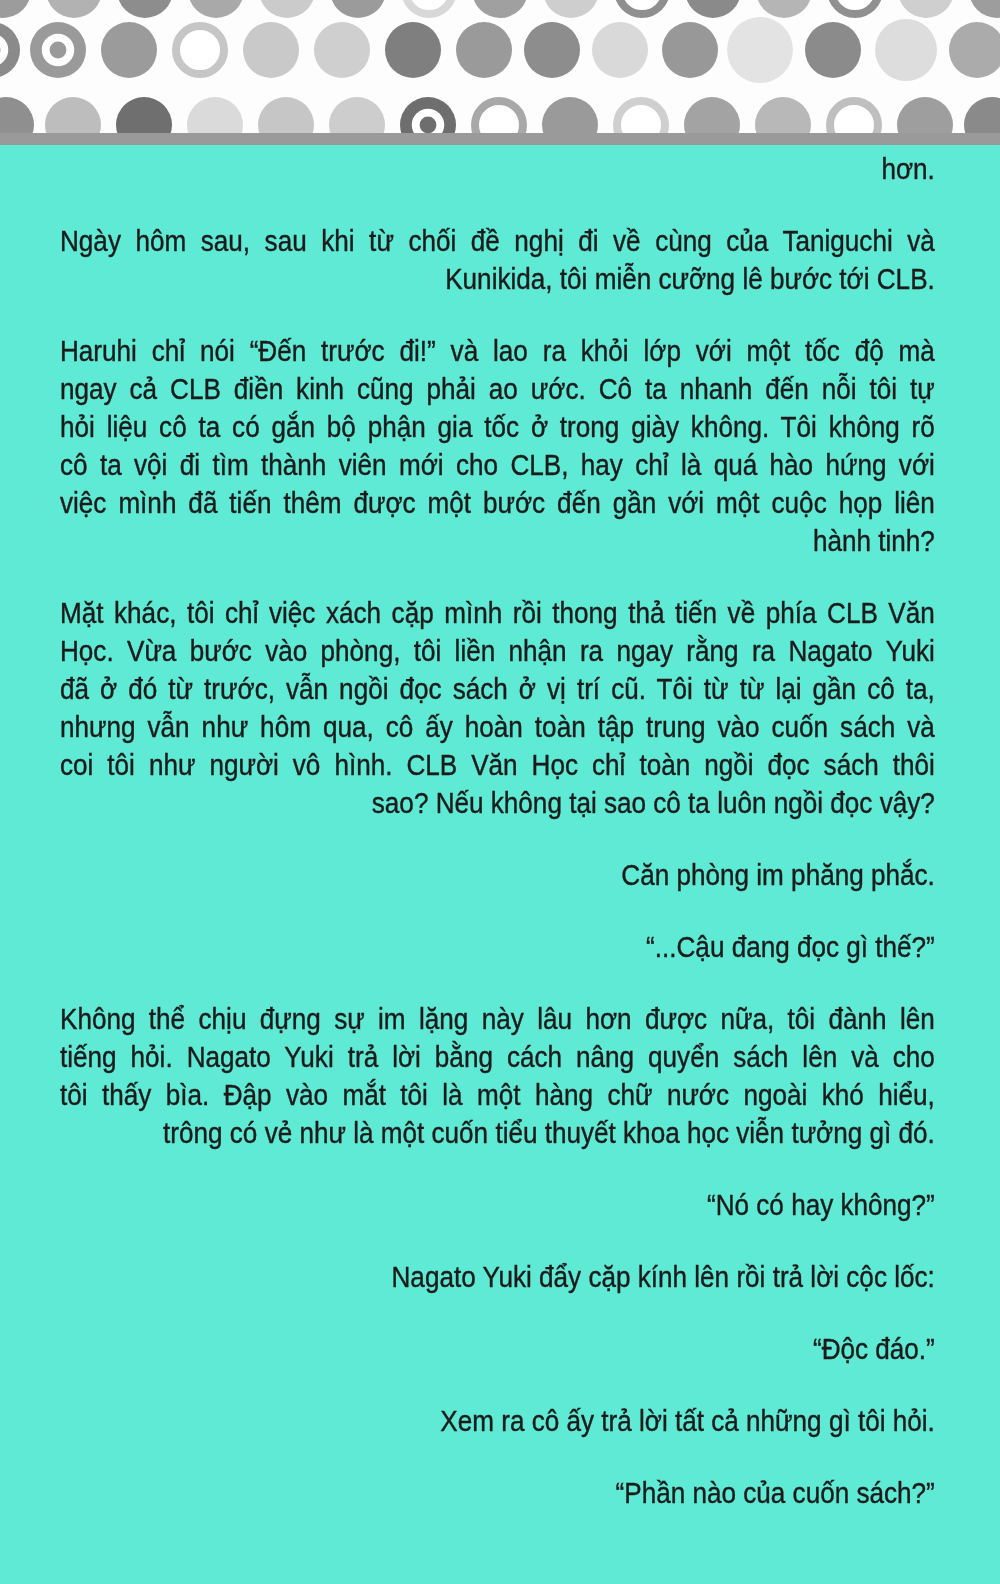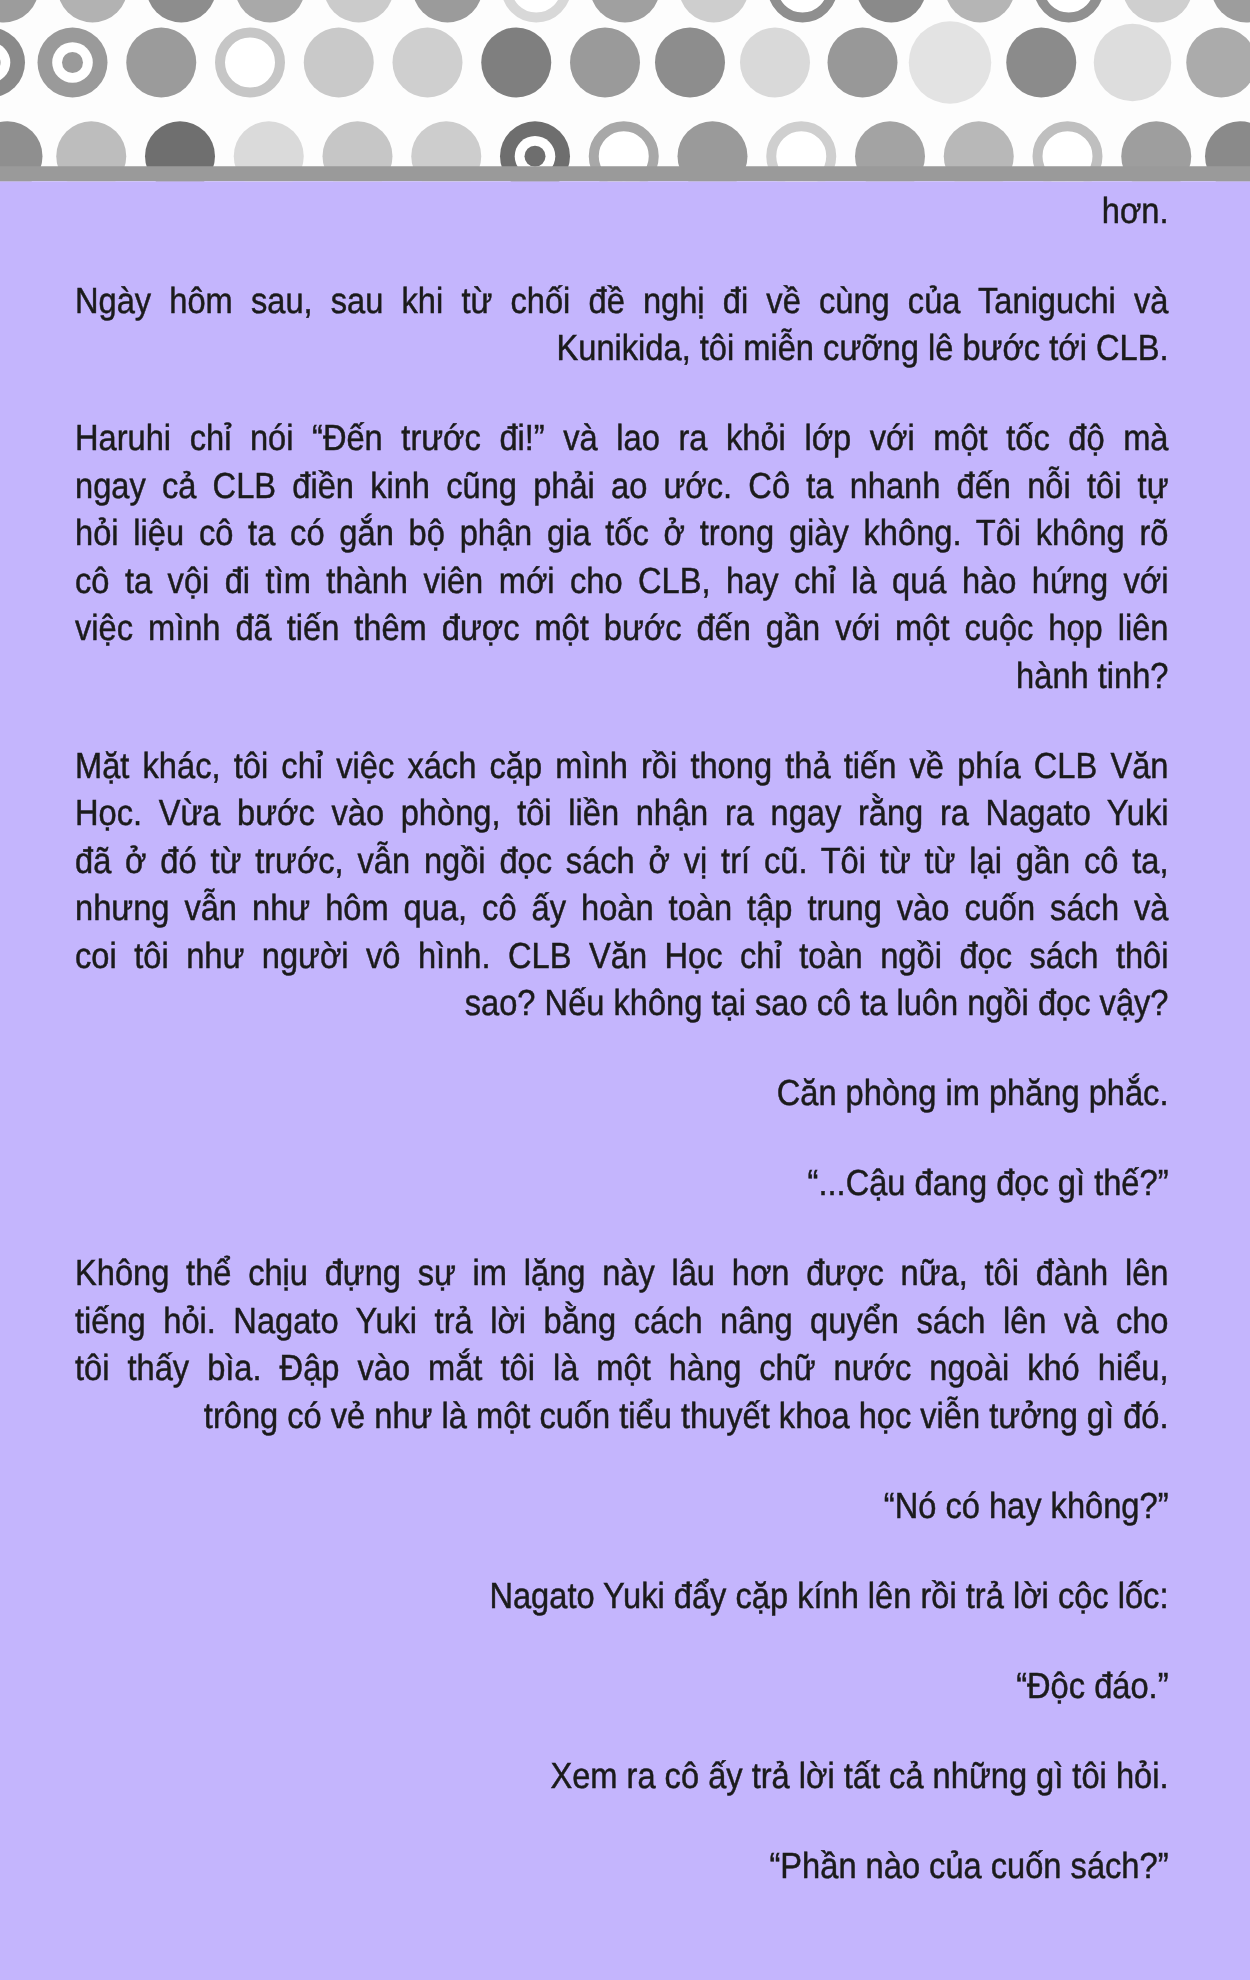--- a/index.html
+++ b/index.html
@@ -4,21 +4,21 @@
 <style>
   html, body {
     margin: 0;
     padding: 0;
     background: #ffffff;
   }
   .page {
     position: relative;
     width: 1000px;
     height: 1584px;
-    background: #c4b5fd;
+    background: #5eead4;
     overflow: hidden;
     font-family: "Liberation Sans", sans-serif;
   }
   .header-art {
     position: absolute;
     top: 0;
     left: 0;
     width: 1000px;
     height: 145px;
     background: #fdfdfd;

